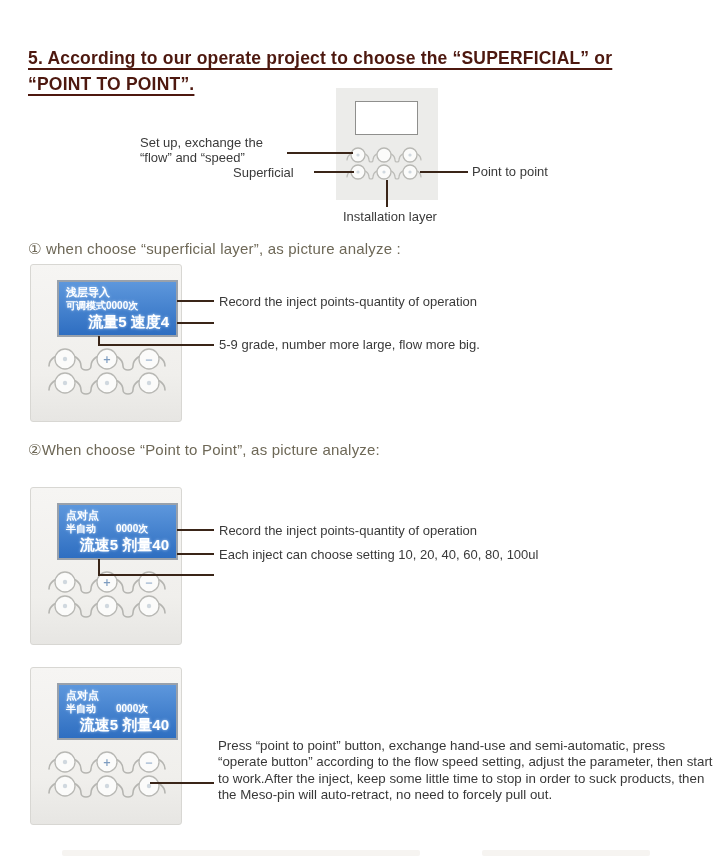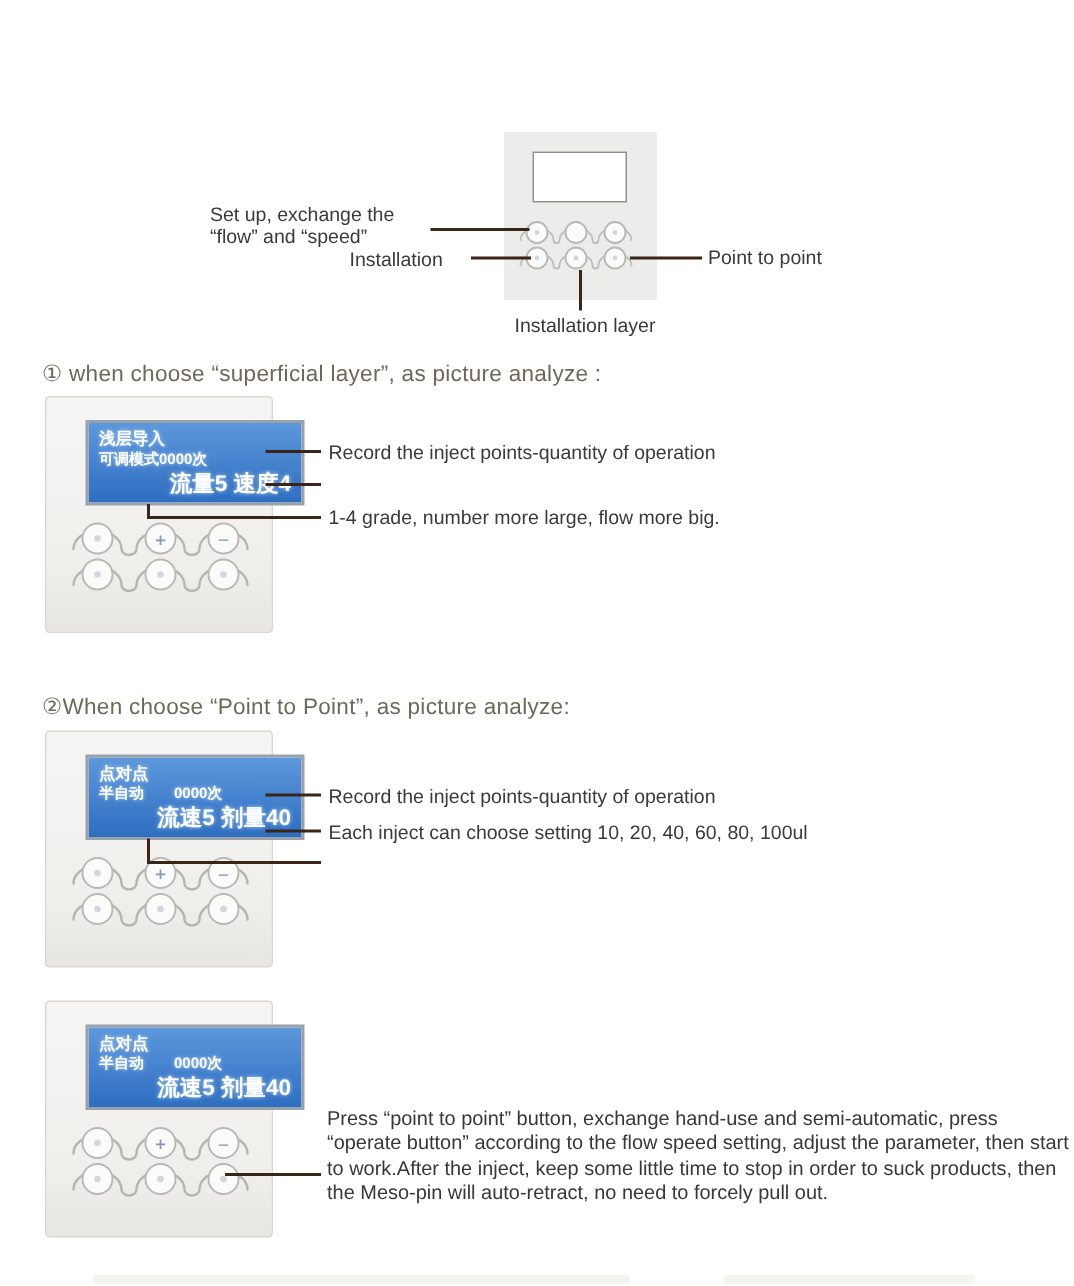--- a/index.html
+++ b/index.html
@@ -28,21 +28,21 @@
   .diagram-panel{position:absolute;left:336px;top:88px;width:102px;height:112px;background:#ececea;}
   .diagram-screen{position:absolute;left:19px;top:13px;width:63px;height:34px;background:#ffffff;border:1.5px solid #8f8f8d;box-sizing:border-box;}
   .diagram-btns{position:absolute;left:2px;top:56px;}
   
   .photo{
     position:absolute;width:152px;height:158px;border-radius:3px;
     background:linear-gradient(180deg,#f6f5f3 0%,#f0efec 70%,#e7e6e3 100%);
     border:1px solid #d8d7d3;box-sizing:border-box;
   }
   .lcd{
-    position:absolute;left:26px;top:15px;width:146px;height:57px;
+    position:absolute;left:26px;top:15px;width:121px;height:57px;
     background:linear-gradient(180deg,#5d97dc 0%,#2e6ec1 100%);
     border:2px solid #99a1ab;box-sizing:border-box;color:#ffffff;font-weight:bold;
     text-shadow:0 0 3px rgba(205,228,255,.85);
   }
   .lcd-l1{position:absolute;left:7px;top:3px;font-size:11px;}
   .lcd-l2{position:absolute;left:7px;top:17px;font-size:10px;white-space:pre;}
   .lcd-l3{position:absolute;right:7px;bottom:3px;font-size:15px;}
   .photo-btns{position:absolute;left:10px;top:80px;}
   .wave{fill:none;stroke:#b5b5b1;stroke-width:1.6;stroke-linecap:round;}
   .wave.thin{stroke:#bdbdb9;stroke-width:1.2;}
@@ -53,20 +53,24 @@
     position:absolute;left:218px;top:738px;width:500px;
     font-size:13.3px;line-height:16.3px;color:#383838;
   }
   .cutoff{position:absolute;height:6px;background:#f6f4f1;border-radius:2px;}
 </style>
 </head>
 <body>
 
 <div class="page">
 
+  <div class="main-heading">
+    <span class="hline">5. According to our operate project to choose the “SUPERFICIAL” or</span>
+    <span class="hline">“POINT TO POINT”.</span>
+  </div>
 
   <div class="diagram-panel">
     <div class="diagram-screen"></div>
     <svg class="diagram-btns" width="96" height="46" viewBox="0 0 96 46">
       <path class="wave thin" d="M9,16 A11,8 0 0 1 31,16 A2,2 0 0 0 35,16 A11,8 0 0 1 57,16 A2,2 0 0 0 61,16 A11,8 0 0 1 83,16"></path>
       <path class="wave thin" d="M9,33 A11,8 0 0 1 31,33 A2,2 0 0 0 35,33 A11,8 0 0 1 57,33 A2,2 0 0 0 61,33 A11,8 0 0 1 83,33"></path>
       <circle class="btn-circle" cx="20" cy="11" r="7"></circle>
       <circle class="btn-circle" cx="46" cy="11" r="7"></circle>
       <circle class="btn-circle" cx="72" cy="11" r="7"></circle>
       <circle class="btn-circle" cx="20" cy="28" r="7"></circle>
@@ -77,21 +81,21 @@
       <circle class="btn-smudge" cx="20" cy="28" r="1.6"></circle>
       <circle class="btn-smudge" cx="46" cy="28" r="1.6"></circle>
       <circle class="btn-smudge" cx="72" cy="28" r="1.6"></circle>
     </svg>
   </div>
 
   <div class="label13" style="left:140px;top:135px;width:144px;text-align:left;">
     <span>Set up, exchange the</span><br>
     <span>“flow” and “speed”</span>
   </div>
-  <div class="label13" style="left:233px;top:165px;">Installation</div>
+  <div class="label13" style="left:233px;top:165px;">Superficial</div>
   <div class="label13" style="left:472px;top:164px;">Point to point</div>
   <div class="label13" style="left:343px;top:209px;">Installation layer</div>
 
   <div class="cline h" style="left:287px;top:152px;width:66px;"></div>
   <div class="cline h" style="left:314px;top:171px;width:40px;"></div>
   <div class="cline h" style="left:420px;top:171px;width:48px;"></div>
   <div class="cline v" style="left:386px;top:180px;height:27px;"></div>
 
   <div class="section-heading" style="top:240px;">①  when choose “superficial layer”, as picture analyze :</div>
 
@@ -118,23 +122,23 @@
       <circle class="btn-smudge" cx="108" cy="38" r="2.2"></circle>
     </svg>
   </div>
 
   <div class="cline h" style="left:177px;top:300px;width:37px;"></div>
   <div class="cline h" style="left:177px;top:322px;width:37px;"></div>
   <div class="cline v" style="left:98px;top:336px;height:9px;"></div>
   <div class="cline h" style="left:98px;top:344px;width:116px;"></div>
 
   <div class="label13" style="left:219px;top:294px;">Record the inject points-quantity of operation</div>
-  <div class="label13" style="left:219px;top:337px;">1-4 grade, number more large, flow more big.</div>
-
-  <div class="section-heading" style="top:462px;">②When choose “Point to Point”, as picture analyze:</div>
+  <div class="label13" style="left:219px;top:337px;">5-9 grade, number more large, flow more big.</div>
+
+  <div class="section-heading" style="top:441px;">②When choose “Point to Point”, as picture analyze:</div>
 
   <div class="photo" style="left:30px;top:487px;">
     <div class="lcd">
       <div class="lcd-l1">点对点</div>
       <div class="lcd-l2">半自动　　0000次</div>
       <div class="lcd-l3">流速5 剂量40</div>
     </div>
     <svg class="photo-btns" width="132" height="56" viewBox="0 0 132 56">
       <path class="wave" d="M8,21 A16,12 0 0 1 40,21 A5,4 0 0 0 50,21 A16,12 0 0 1 82,21 A5,4 0 0 0 92,21 A16,12 0 0 1 124,21"></path>
       <path class="wave" d="M8,45 A16,12 0 0 1 40,45 A5,4 0 0 0 50,45 A16,12 0 0 1 82,45 A5,4 0 0 0 92,45 A16,12 0 0 1 124,45"></path>

